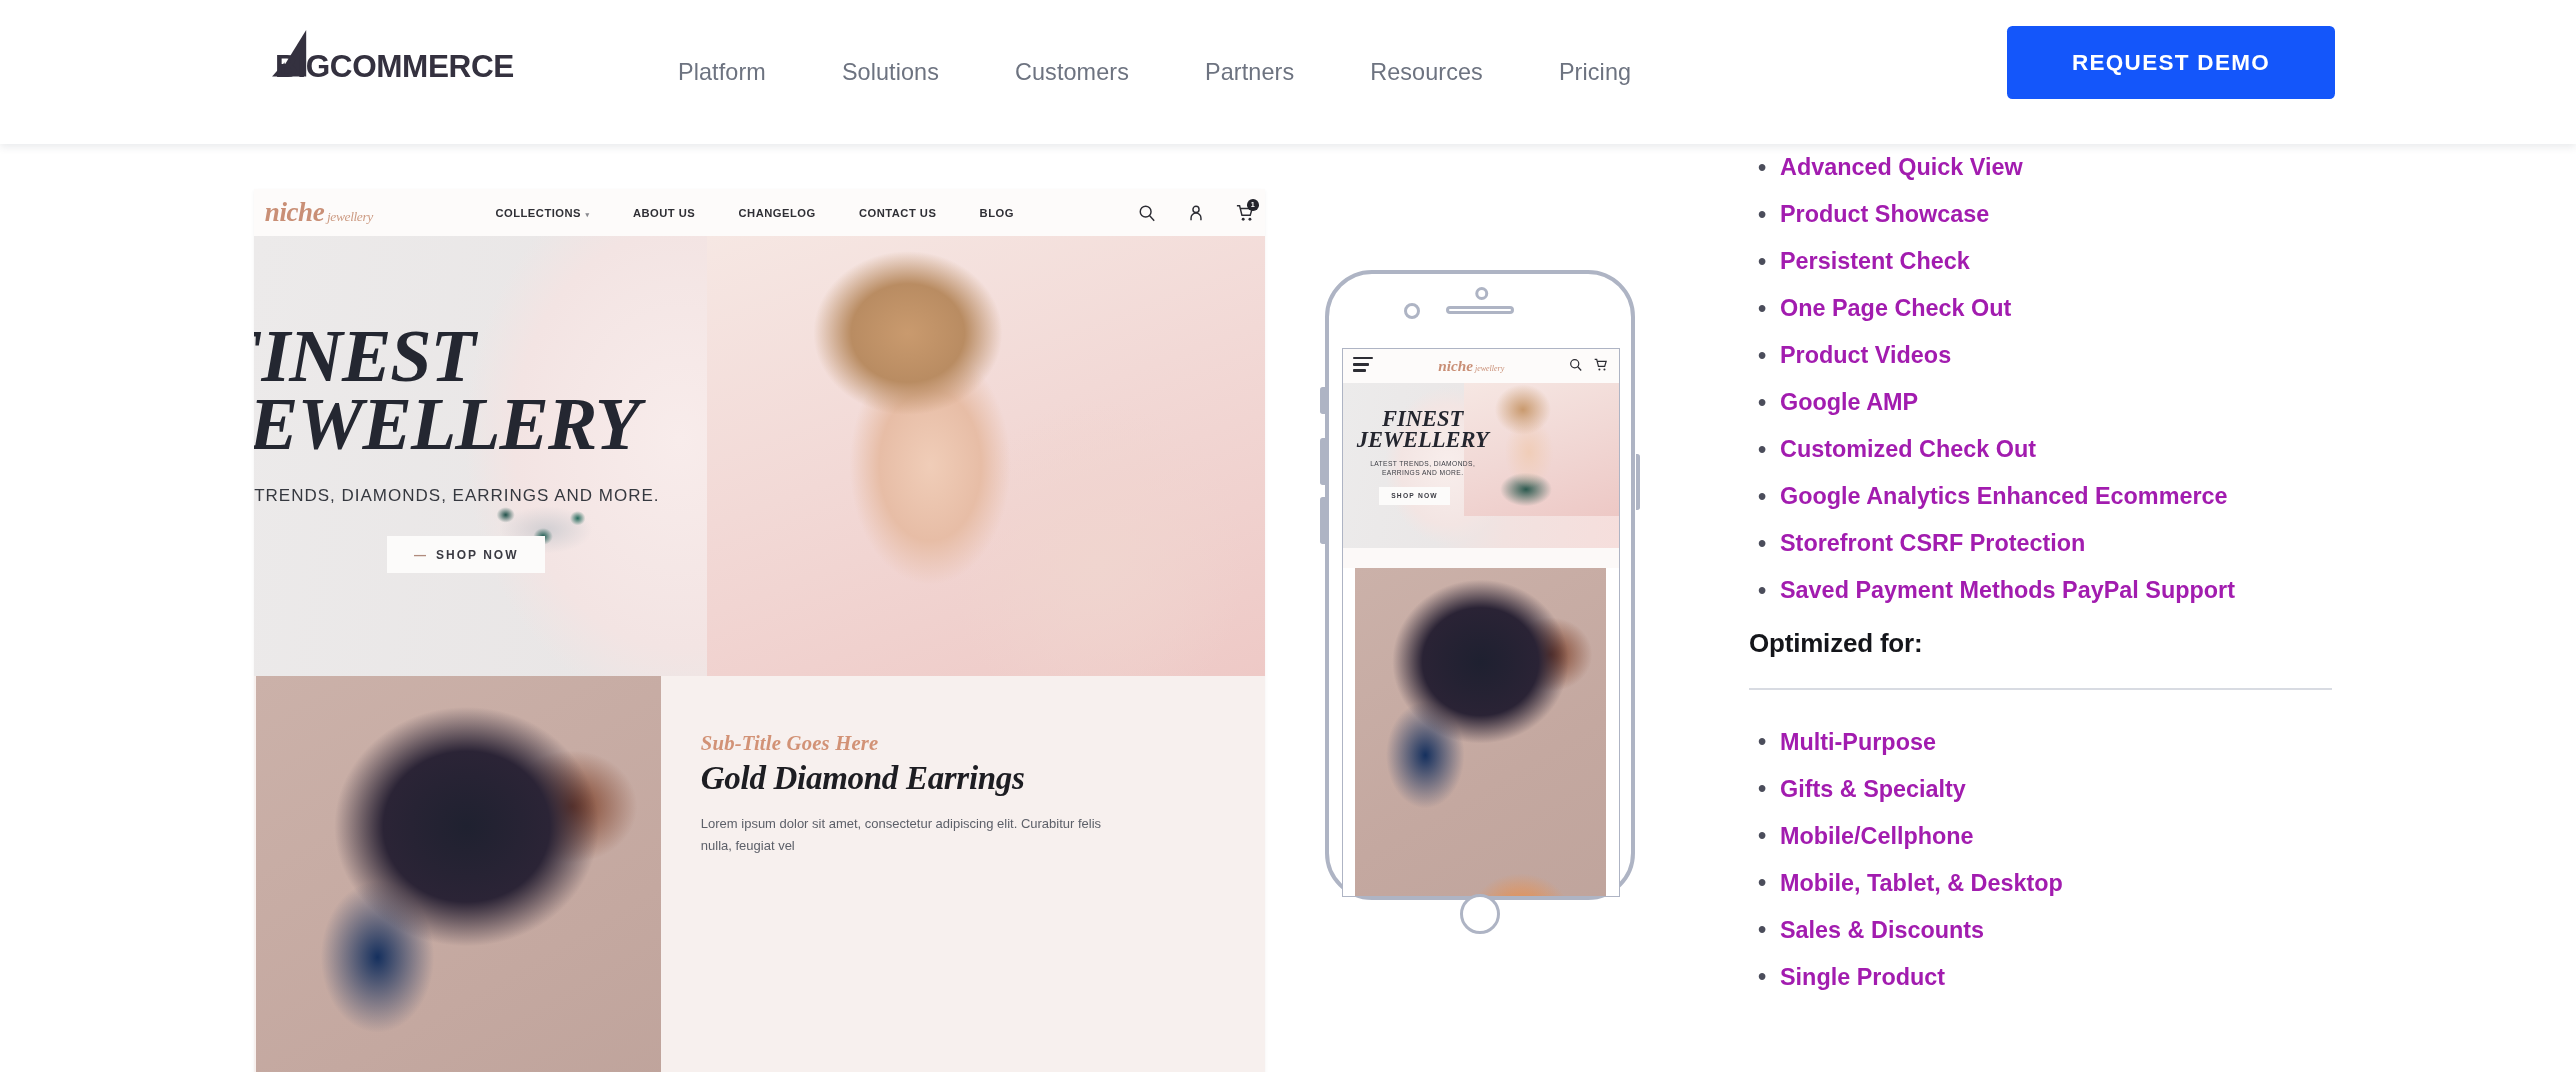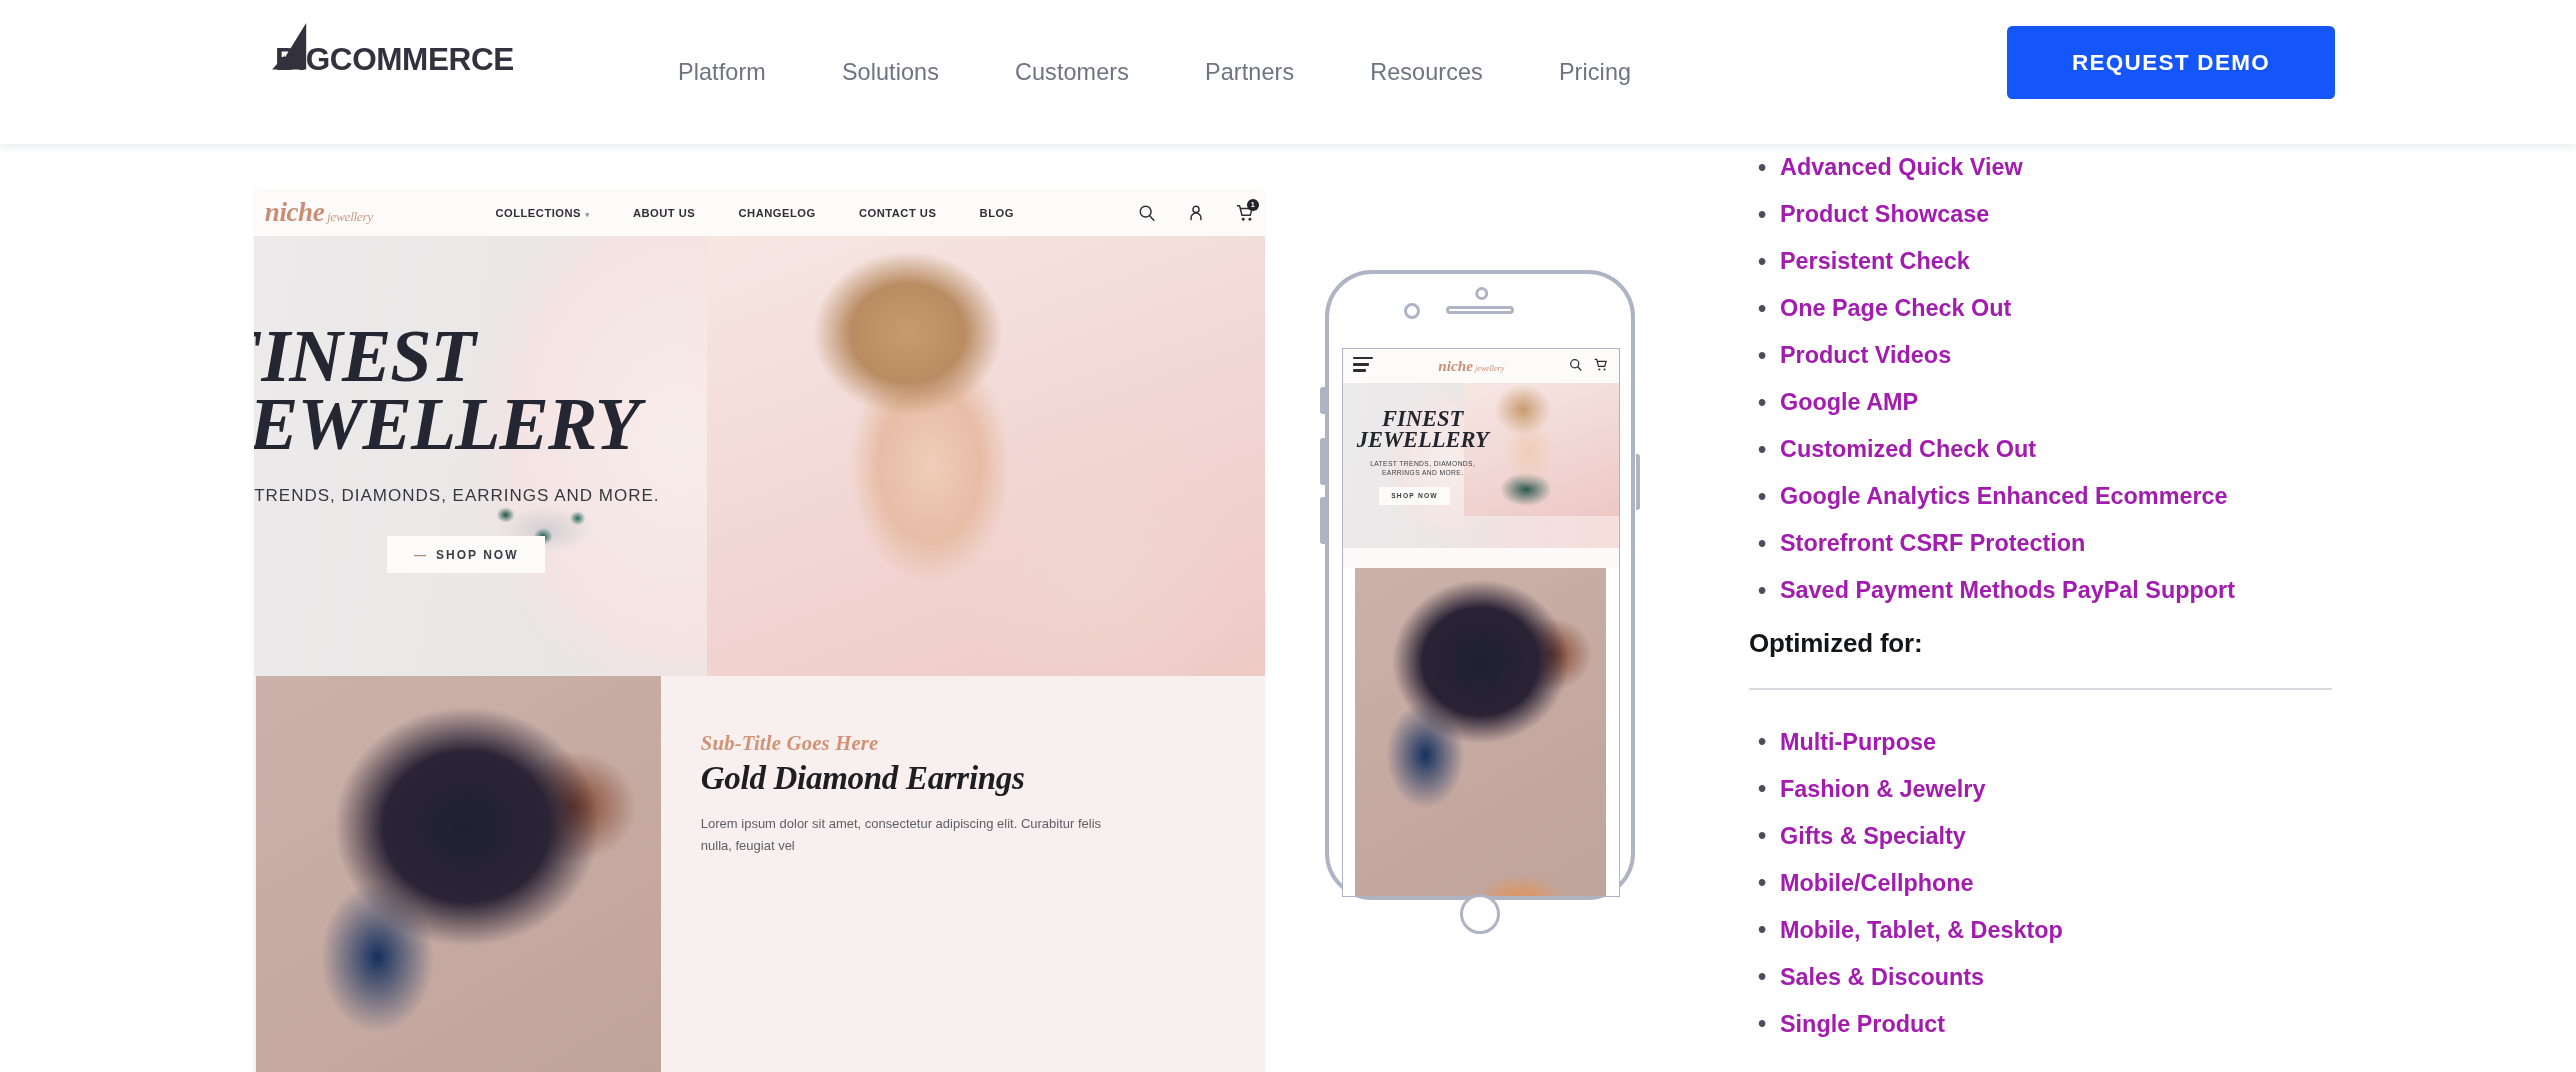--- a/index.html
+++ b/index.html
@@ -12,21 +12,21 @@
 
   
   #site-header {
     position: absolute; top: 0; left: 0;
     width: 2576px; height: 144px;
     background: #ffffff;
     box-shadow: 0 2.7px 8px rgba(40,45,70,0.10);
     z-index: 50;
   }
   #brand-logo {
-    position: absolute; left: 272px; top: 19px;
+    position: absolute; left: 272px; top: 26px;
     height: 56px; display: flex; align-items: flex-end;
   }
   #brand-mark { width: 54px; height: 52px; display: block; }
   #brand-wordmark {
     font-family: "Liberation Sans", sans-serif;
     font-size: 31.5px; font-weight: 700; letter-spacing: -0.4px;
     color: #34313f; line-height: 0.95; margin-left: -51px;
   }
   #primary-nav {
     position: absolute; left: 648px; top: 0; height: 144px;
@@ -428,21 +428,20 @@
       <li>Google Analytics Enhanced Ecommerce</li>
       <li>Storefront CSRF Protection</li>
       <li>Saved Payment Methods PayPal Support</li>
     </ul>
 
     <div id="optimized-heading">Optimized for:</div>
     <div id="optimized-divider"></div>
 
     <ul class="feature-list" id="optimized-list">
       <li>Multi-Purpose</li>
-      <li>Fashion &amp; Jewelry</li>
       <li>Gifts &amp; Specialty</li>
       <li>Mobile/Cellphone</li>
       <li>Mobile, Tablet, &amp; Desktop</li>
       <li>Sales &amp; Discounts</li>
       <li>Single Product</li>
     </ul>
   </div>
 
 </div>
 

